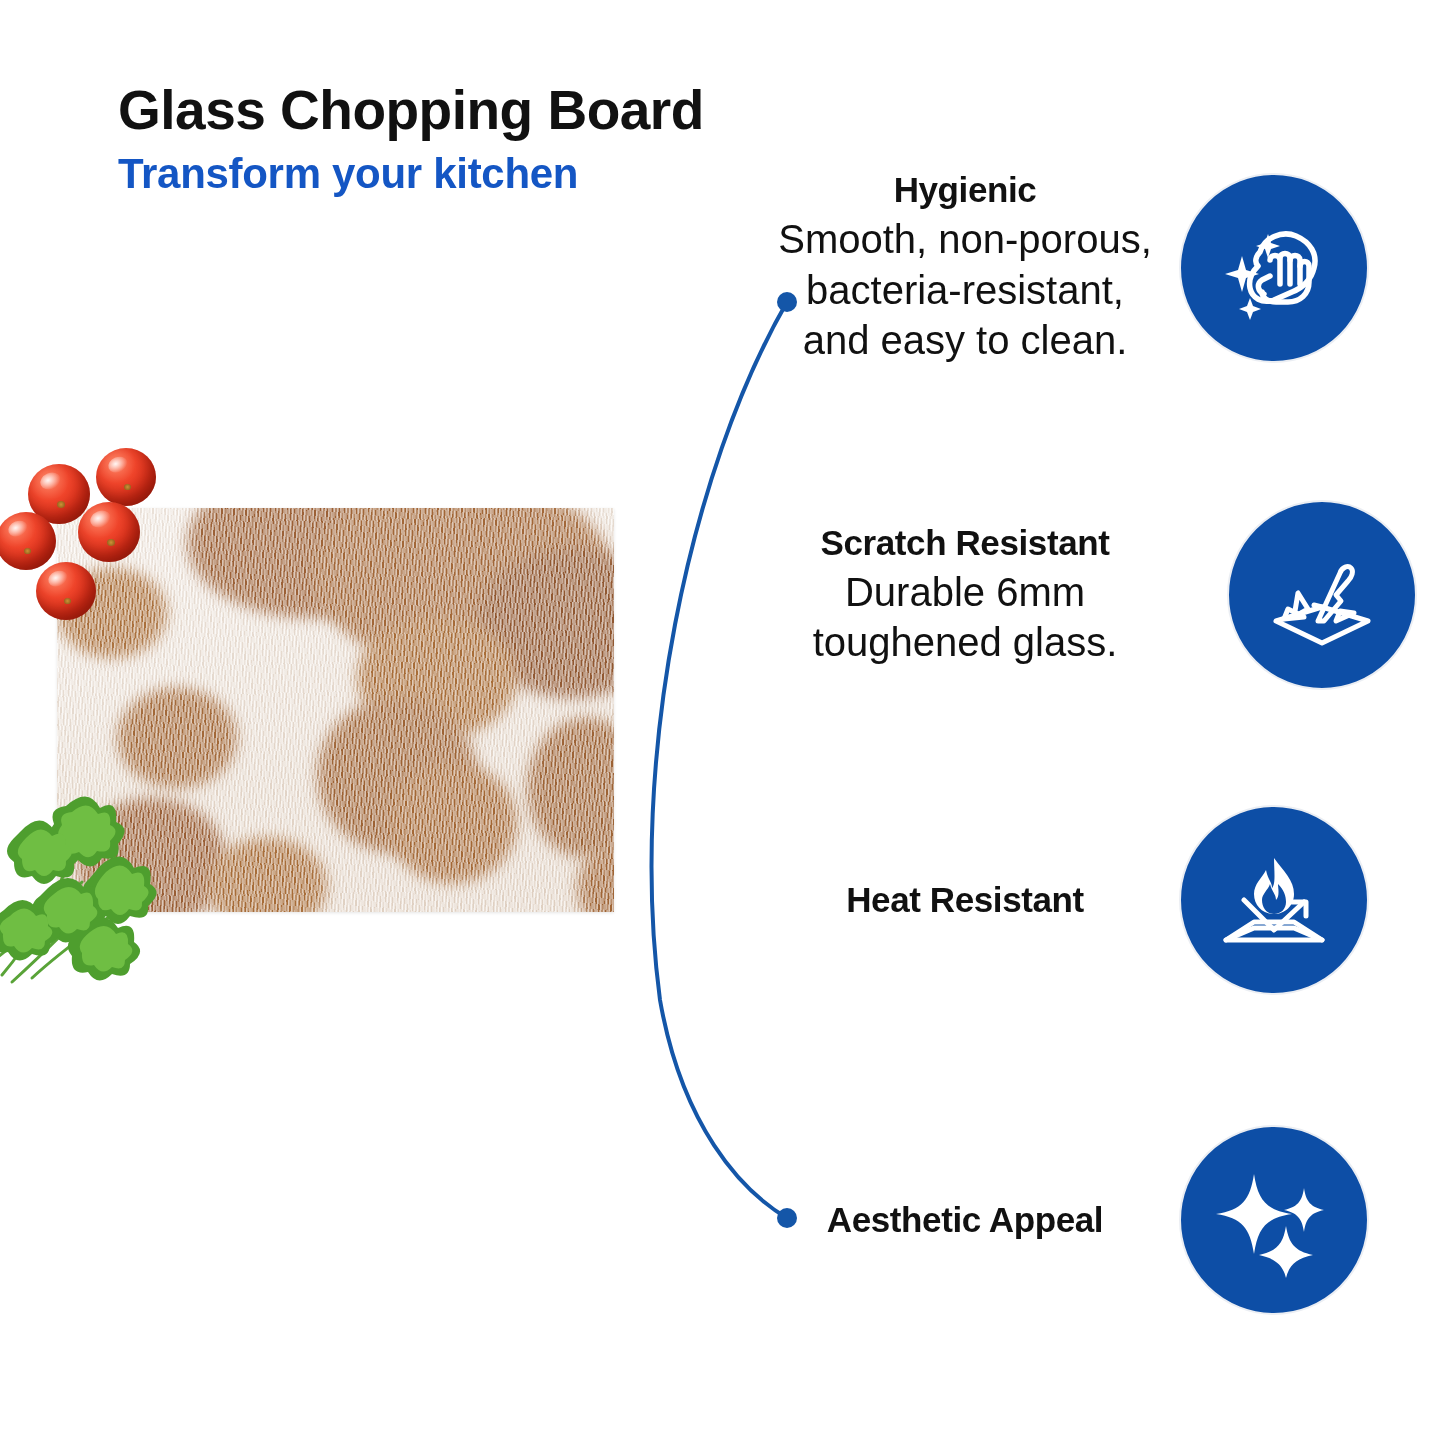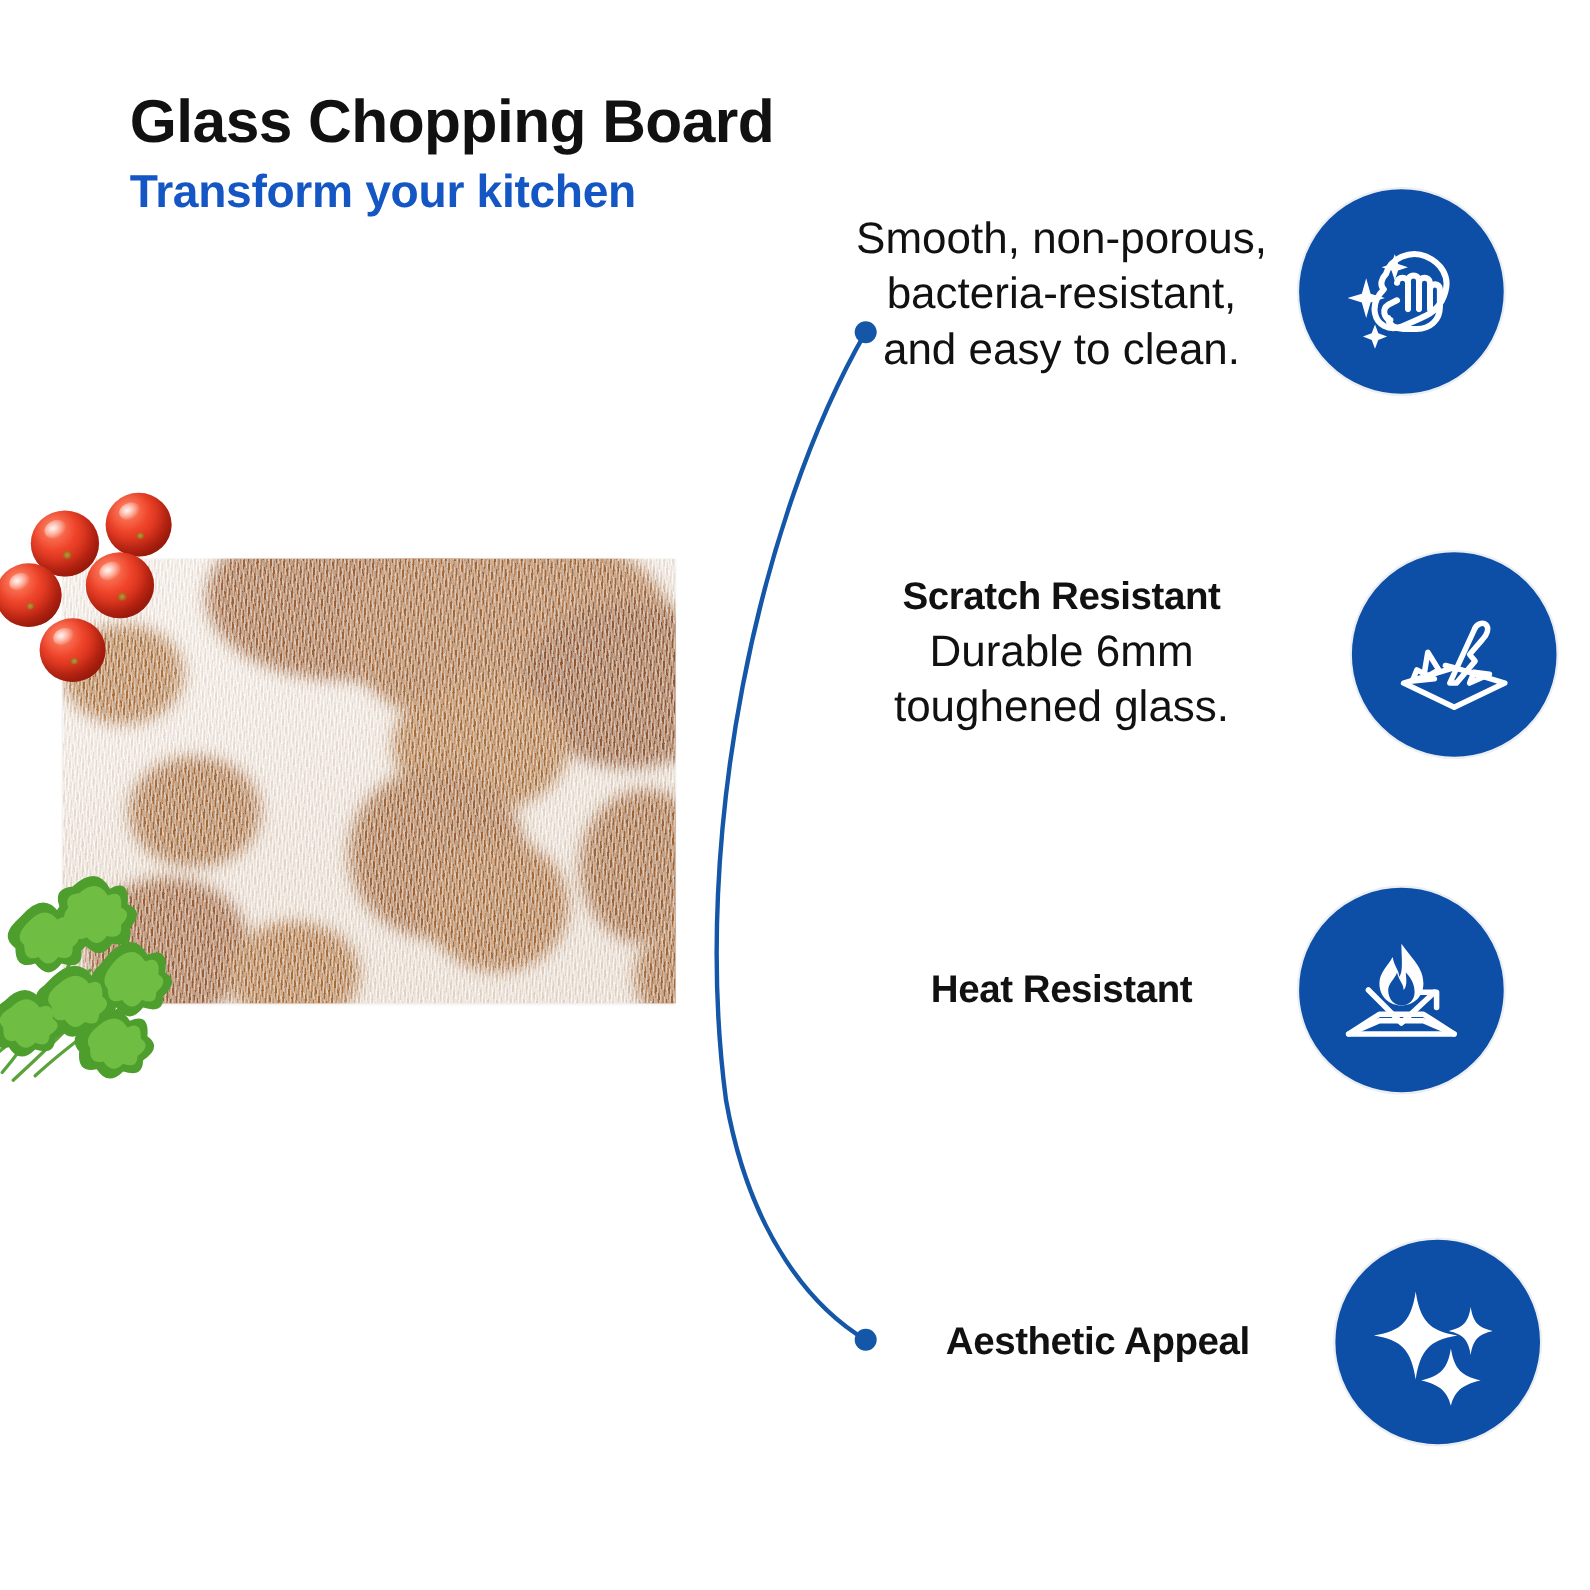--- a/index.html
+++ b/index.html
@@ -188,20 +188,21 @@
   </div>
 
   <svg id="connector">
     <path d="M787 302 C 690 470, 628 760, 660 1000 C 682 1125, 740 1190, 787 1218" fill="none" stroke="#1456A8" stroke-width="4" stroke-linecap="round"></path>
     <circle cx="787" cy="302" r="10" fill="#1456A8"></circle>
     <circle cx="787" cy="1218" r="10" fill="#1456A8"></circle>
   </svg>
 
   <div class="feature" style="left:775px; top:170px;">
     <div class="text">
+      <div class="f-title">Hygienic</div>
       <div class="f-desc">Smooth, non-porous, bacteria-resistant, and easy to clean.</div>
     </div>
     <div class="icon-circle">
       <svg width="120" height="120" viewBox="0 0 120 120" fill="none" stroke="#ffffff" stroke-width="5.5" stroke-linecap="round" stroke-linejoin="round">
 
         <path d="M46 44 C 50 30, 68 22, 82 28 C 96 34, 104 46, 100 60 C 97 72, 88 80, 78 84
                  L 60 92 C 48 96, 38 90, 36 80 C 34 70, 40 62, 44 58 C 40 54, 42 48, 46 44 Z"></path>
 
         <path d="M50 86 C 44 84, 42 76, 48 72 L 56 68"></path>
         <path d="M56 52 C 56 46, 66 46, 66 52 L 66 76"></path>
@@ -254,21 +255,21 @@
 
         <path d="M30 60 L 60 90 L 90 62"></path>
         <path d="M78 62 L 92 62 L 92 76"></path>
 
         <path d="M12 100 L 40 82 L 80 82 L 108 100 Z"></path>
         <path d="M12 100 L 40 88 L 80 88 L 108 100"></path>
       </svg>
     </div>
   </div>
 
-  <div class="feature" style="left:808px; top:1125px;">
+  <div class="feature" style="left:775px; top:1125px;">
     <div class="text">
       <div class="f-title">Aesthetic Appeal</div>
     </div>
     <div class="icon-circle">
       <svg width="120" height="120" viewBox="0 0 120 120" fill="#ffffff" stroke="none">
         <path d="M40 14 C 44 40, 52 50, 78 54 C 52 58, 44 68, 40 94 C 36 68, 28 58, 2 54
                  C 28 50, 36 40, 40 14 Z"></path>
         <path d="M90 28 C 92 42, 97 47, 110 50 C 97 53, 92 58, 90 72 C 88 58, 83 53, 70 50
                  C 83 47, 88 42, 90 28 Z"></path>
         <path d="M72 66 C 75 84, 81 91, 99 95 C 81 99, 75 106, 72 118 C 69 106, 63 99, 45 95

